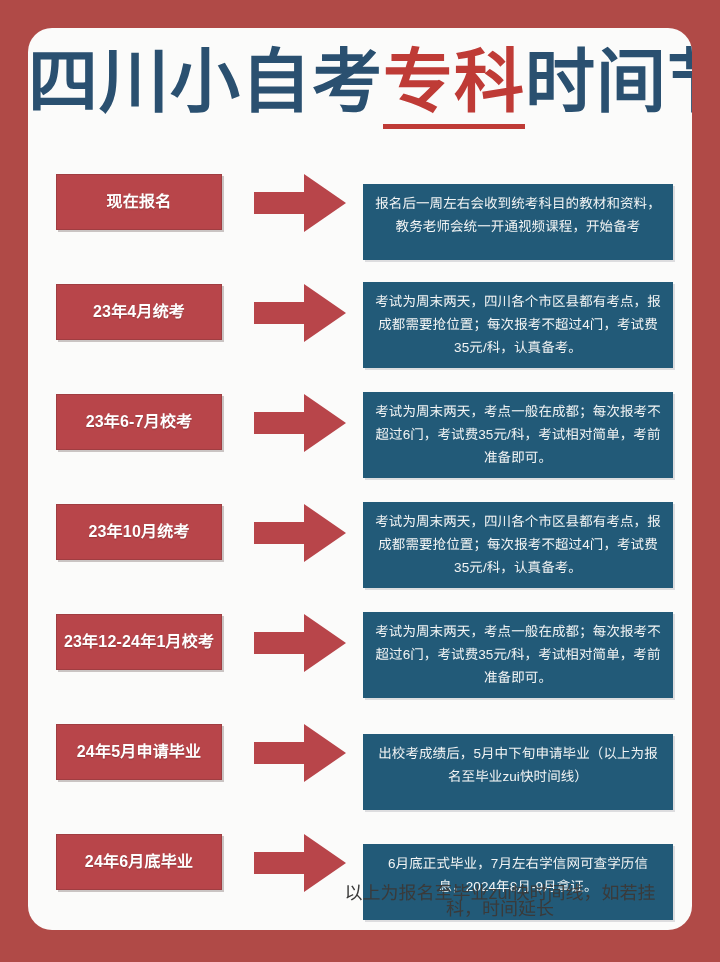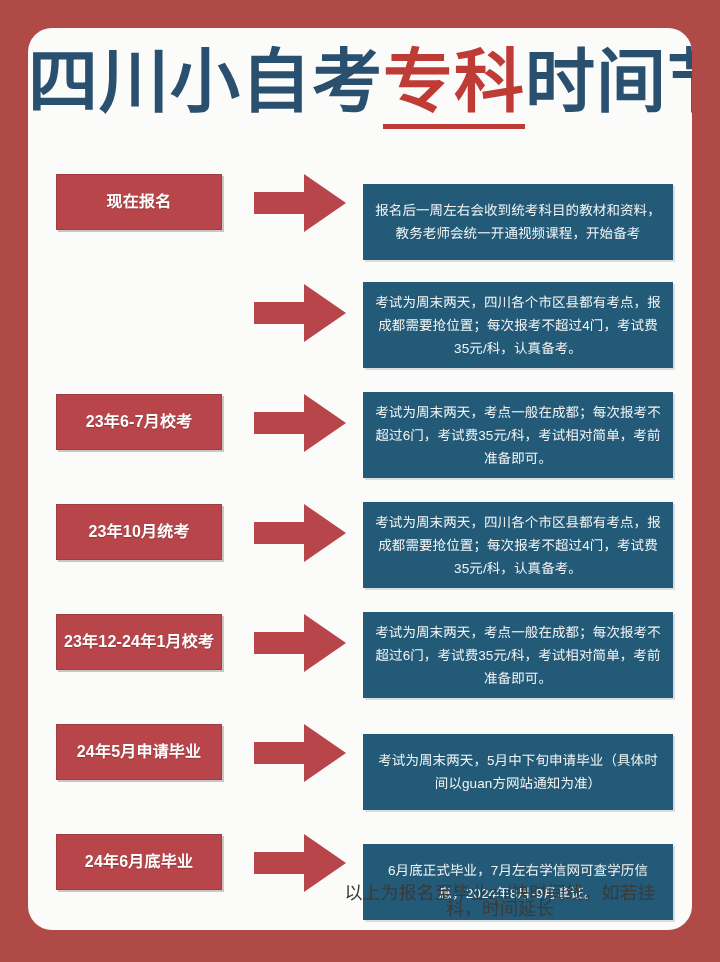--- a/index.html
+++ b/index.html
@@ -106,21 +106,21 @@
   .arrow svg { display: block; width: 92px; height: 62px; }
 
   
   .panel {
     position: absolute;
     left: 335px;
     width: 310px;
     background: #225a78;
     box-shadow: 2px 2px 0 rgba(90, 90, 100, 0.18);
     display: flex;
-    align-items: center;
+    align-items: flex-start;
     justify-content: center;
     box-sizing: border-box;
     padding: 8px 12px;
   }
   .panel.lines2 { top: 32px; height: 76px; }
   .panel.lines3 { top: 20px; height: 86px; }
   .panel-text {
     color: #f2f4f4;
     font-size: 13.5px;
     line-height: 23px;
@@ -175,20 +175,23 @@
           <div class="arrow">
             <svg viewBox="0 0 92 62" xmlns="http://www.w3.org/2000/svg" aria-hidden="true">
               <polygon points="0,20 50,20 50,2 92,31 50,60 50,42 0,42" fill="#b8454a"></polygon>
             </svg>
           </div>
           <div class="panel lines2">
             <span class="panel-text">报名后一周左右会收到统考科目的教材和资料，教务老师会统一开通视频课程，开始备考</span>
           </div>
         </div>
         <div class="row">
+          <div class="chip">
+            <span class="chip-label">23年4月统考</span>
+          </div>
           <div class="arrow">
             <svg viewBox="0 0 92 62" xmlns="http://www.w3.org/2000/svg" aria-hidden="true">
               <polygon points="0,20 50,20 50,2 92,31 50,60 50,42 0,42" fill="#b8454a"></polygon>
             </svg>
           </div>
           <div class="panel lines3">
             <span class="panel-text">考试为周末两天，四川各个市区县都有考点，报成都需要抢位置；每次报考不超过4门，考试费35元/科，认真备考。</span>
           </div>
         </div>
         <div class="row">
@@ -233,21 +236,21 @@
         <div class="row">
           <div class="chip">
             <span class="chip-label">24年5月申请毕业</span>
           </div>
           <div class="arrow">
             <svg viewBox="0 0 92 62" xmlns="http://www.w3.org/2000/svg" aria-hidden="true">
               <polygon points="0,20 50,20 50,2 92,31 50,60 50,42 0,42" fill="#b8454a"></polygon>
             </svg>
           </div>
           <div class="panel lines2">
-            <span class="panel-text">考试为周末两天，5月中下旬申请毕业（具体时间以guan方网站通知为准）</span>
+            <span class="panel-text">出校考成绩后，5月中下旬申请毕业（以上为报名至毕业zui快时间线）</span>
           </div>
         </div>
         <div class="row">
           <div class="chip">
             <span class="chip-label">24年6月底毕业</span>
           </div>
           <div class="arrow">
             <svg viewBox="0 0 92 62" xmlns="http://www.w3.org/2000/svg" aria-hidden="true">
               <polygon points="0,20 50,20 50,2 92,31 50,60 50,42 0,42" fill="#b8454a"></polygon>
             </svg>

